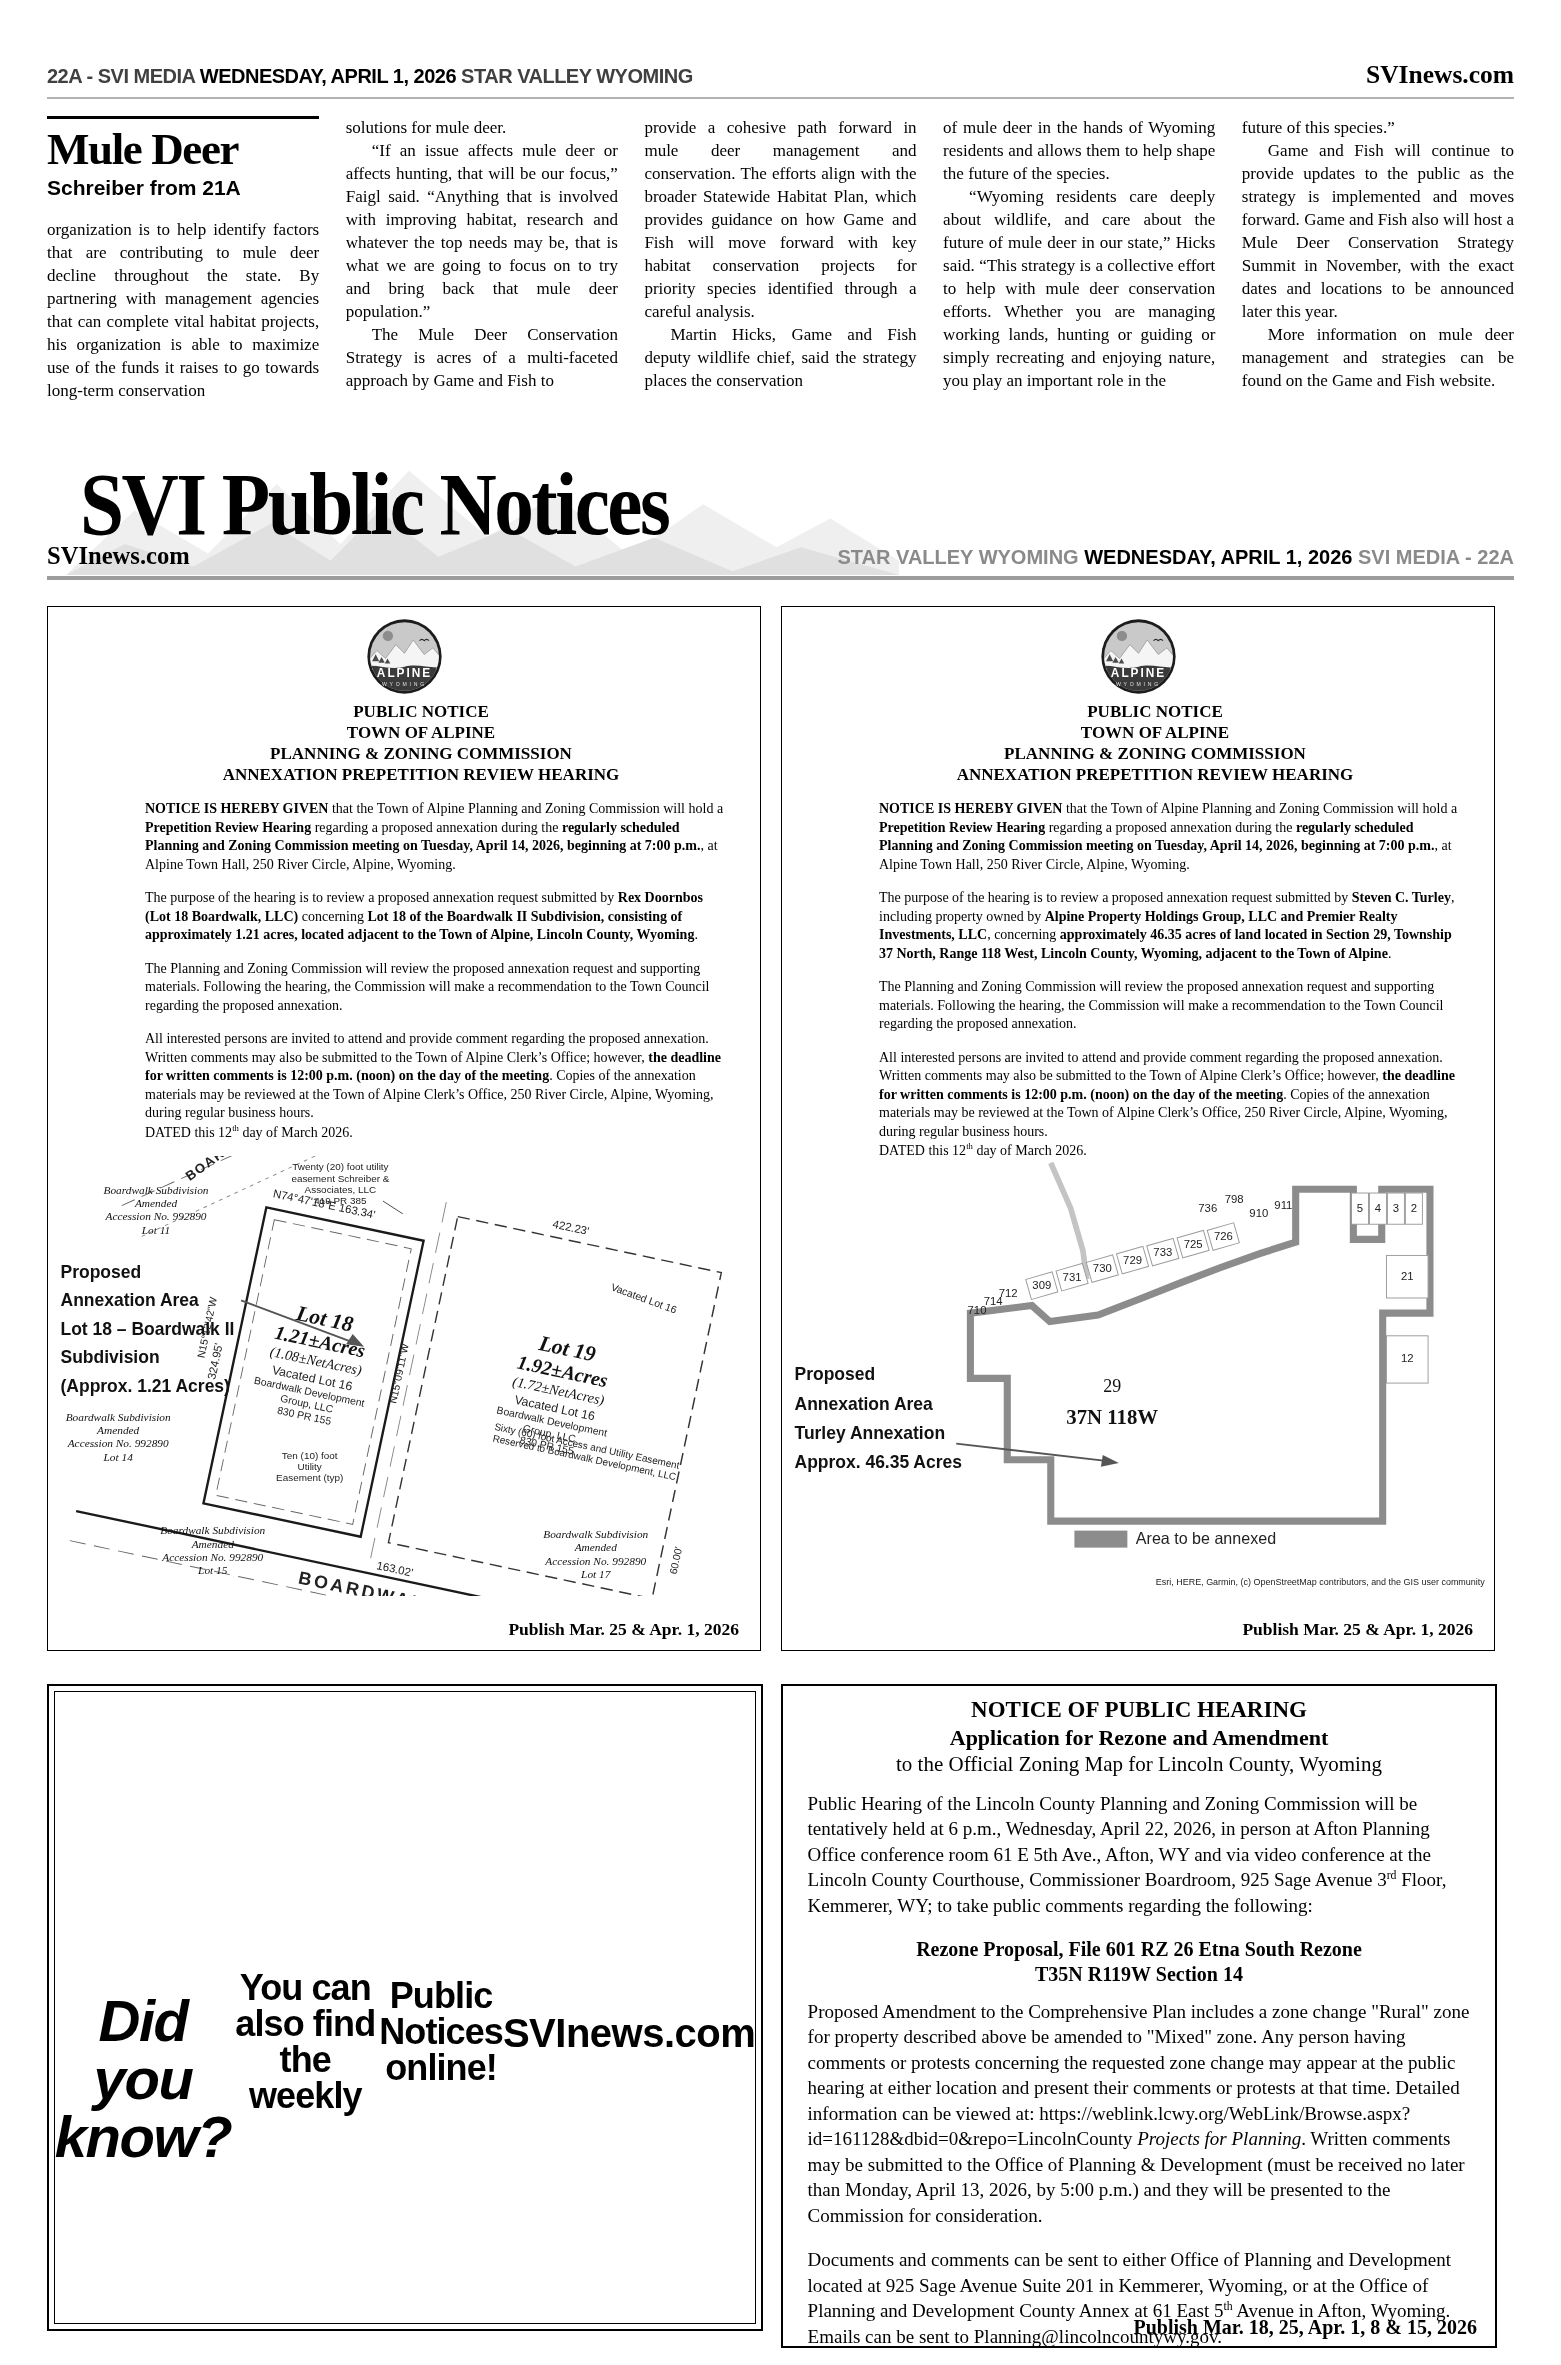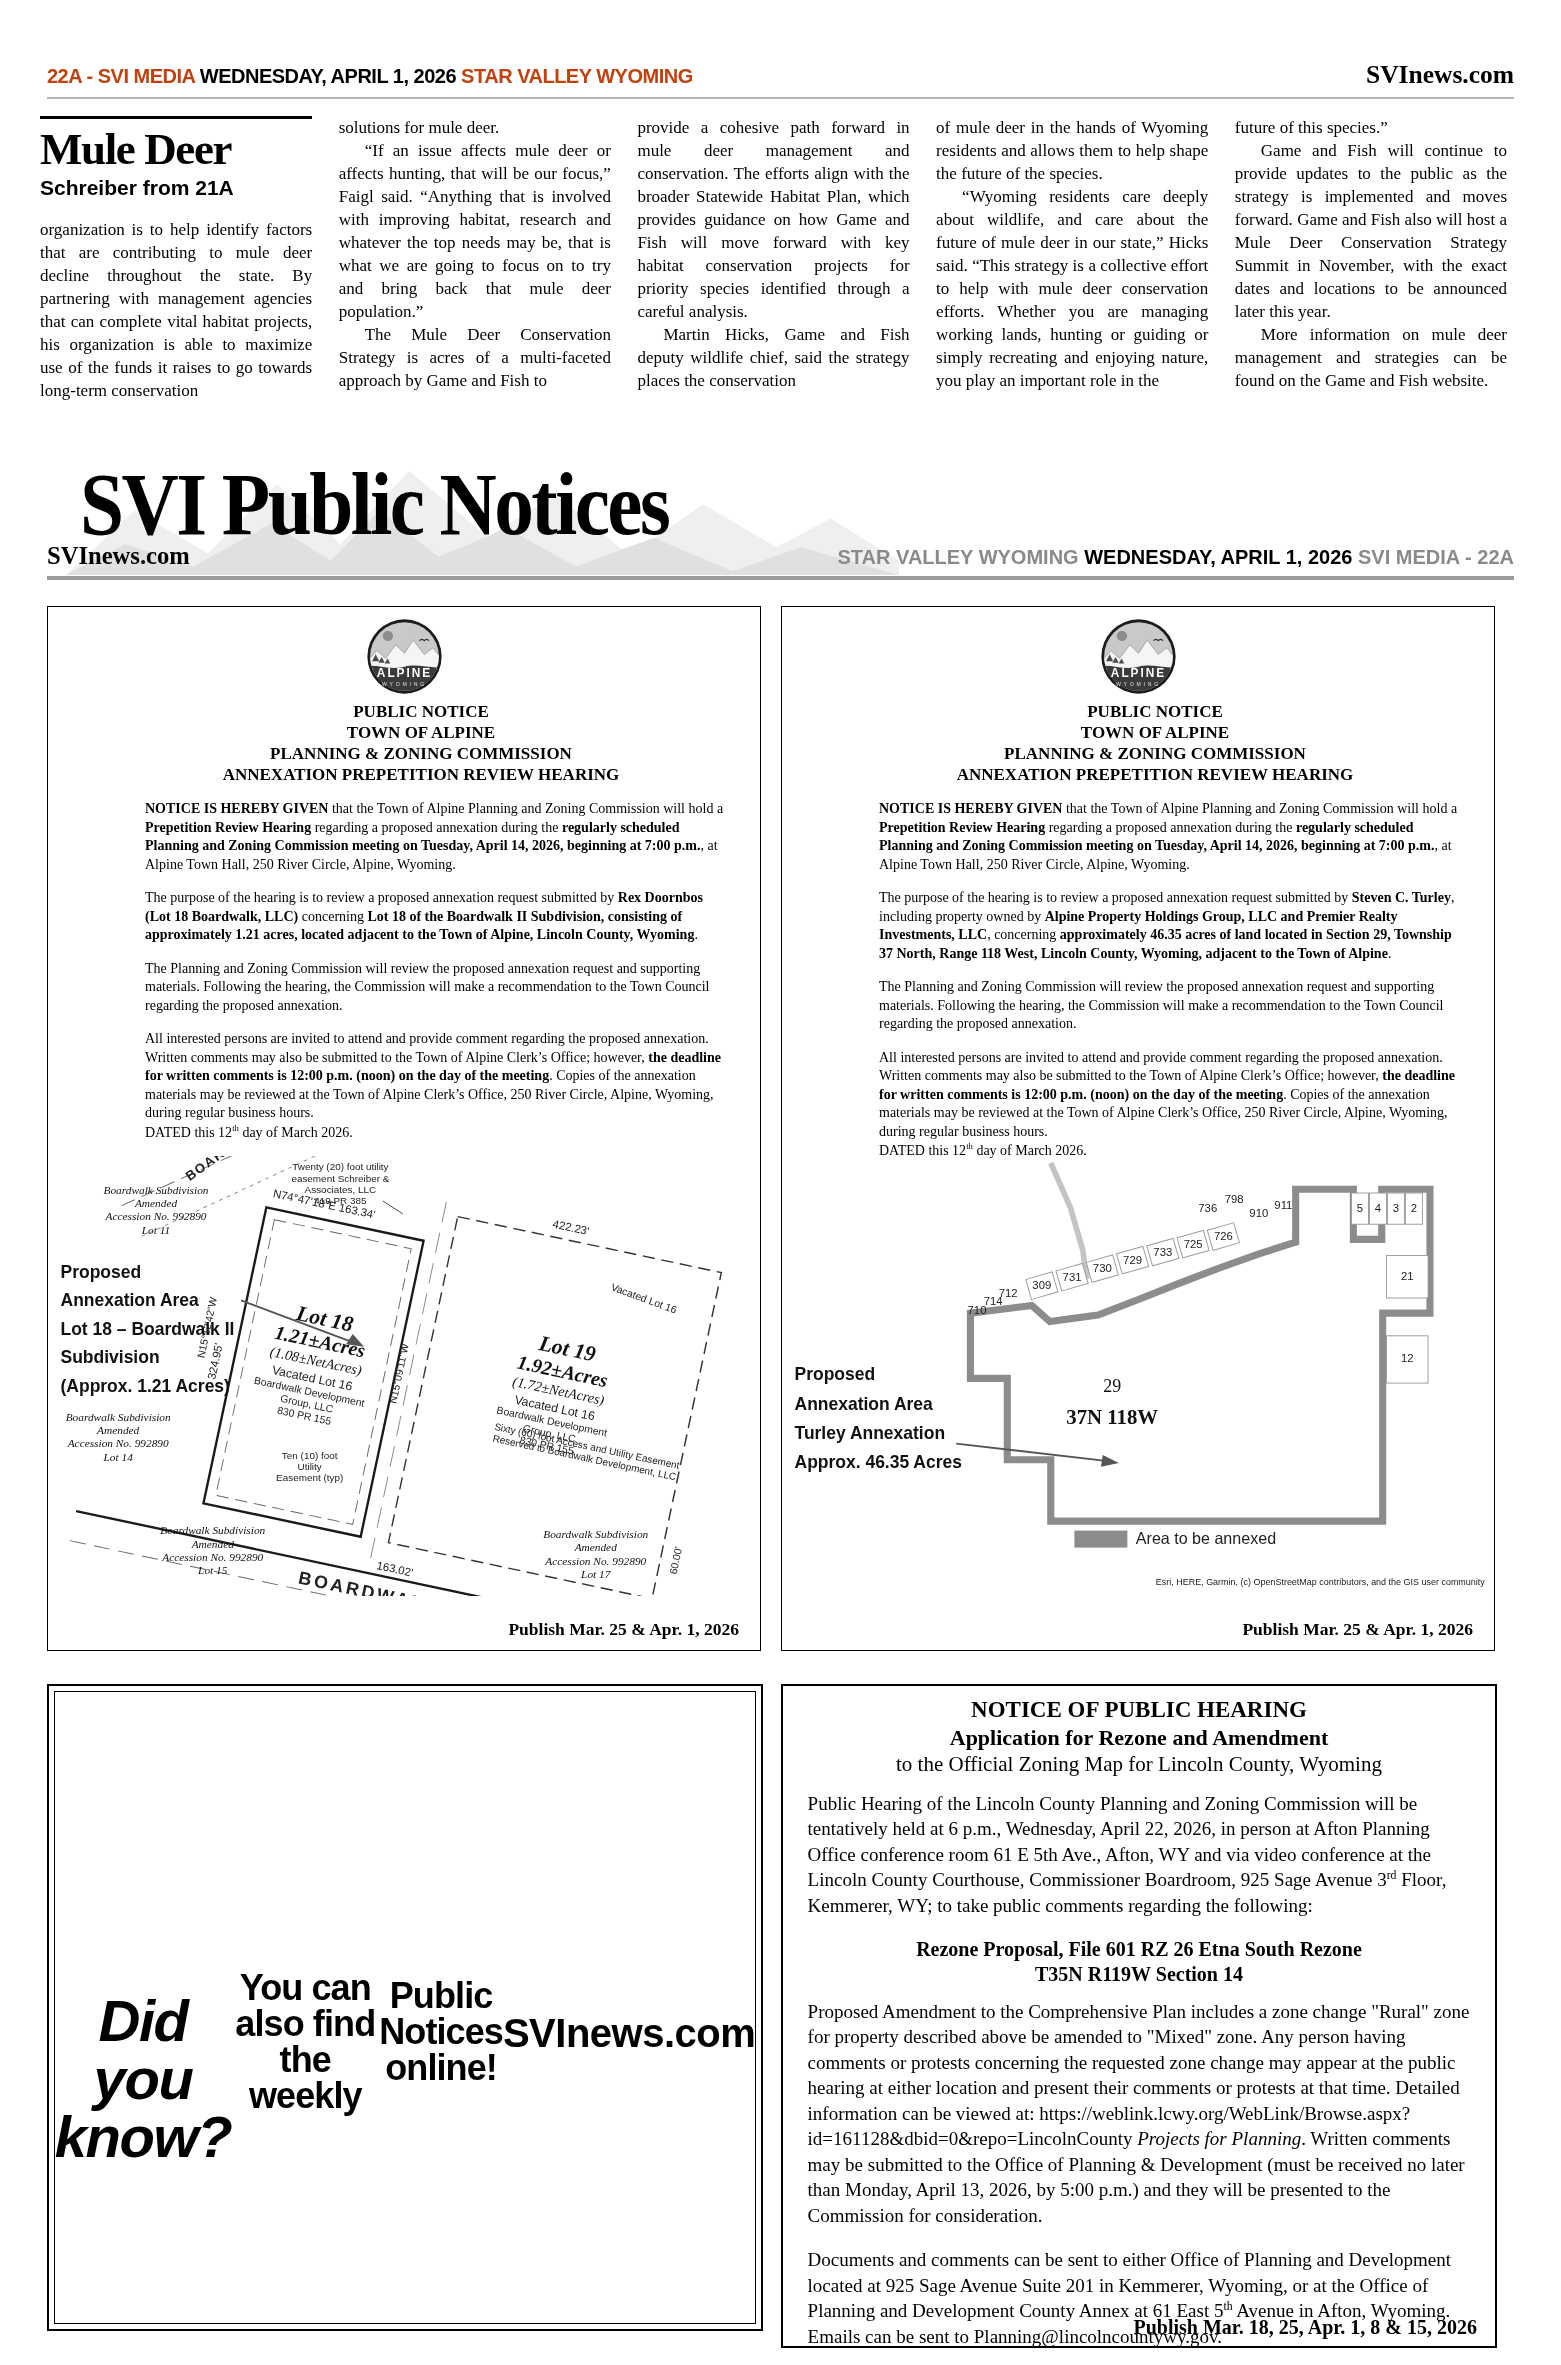--- a/index.html
+++ b/index.html
@@ -1,26 +1,26 @@
 <!DOCTYPE html>
 <html style="font-size:7.6px"><head>
 <meta charset="utf-8">
 <style>
   html,body{margin:0;padding:0;background:#6e6e6e;}
   #page{position:relative;width:1561px;height:2413px;background:#ffffff;color:#000;font-family:"Liberation Serif",serif;overflow:hidden;margin:0 auto;}
 
   
   .hdr{position:absolute;left:47px;right:47px;top:62px;display:flex;justify-content:space-between;align-items:baseline;}
   .hdr-left{font:700 20px/1 "Liberation Sans",sans-serif;letter-spacing:-0.5px;}
-  .hdr-left .gray{color:#c2410c;}
+  .hdr-left .gray{color:#404040;}
   .hdr-right{font:700 25.5px/1 "Liberation Serif",serif;}
   .hdr-rule{position:absolute;left:47px;right:47px;top:97px;height:1.9px;background:#b3b3b3;}
 
   
-  .article{position:absolute;left:40px;top:116px;width:1467px;display:flex;gap:26.5px;}
+  .article{position:absolute;left:47px;top:116px;width:1467px;display:flex;gap:26.5px;}
   .acol{flex:1 1 0;font:400 17px/23px "Liberation Serif",serif;text-align:justify;}
   .acol p{margin:0;}
   .acol p.ind{text-indent:26px;}
   .art-rule{height:3.3px;background:#000;margin-bottom:7.6px;}
   .headline{font:700 45px/1.0 "Liberation Serif",serif;letter-spacing:-1.4px;margin:0;}
   .continued{font:700 21px/1 "Liberation Sans",sans-serif;margin:4.7px 0 0;}
   .lead{margin-top:20px !important;}
 
   
   .banner{position:absolute;left:47px;top:465px;width:1467px;height:110px;}

